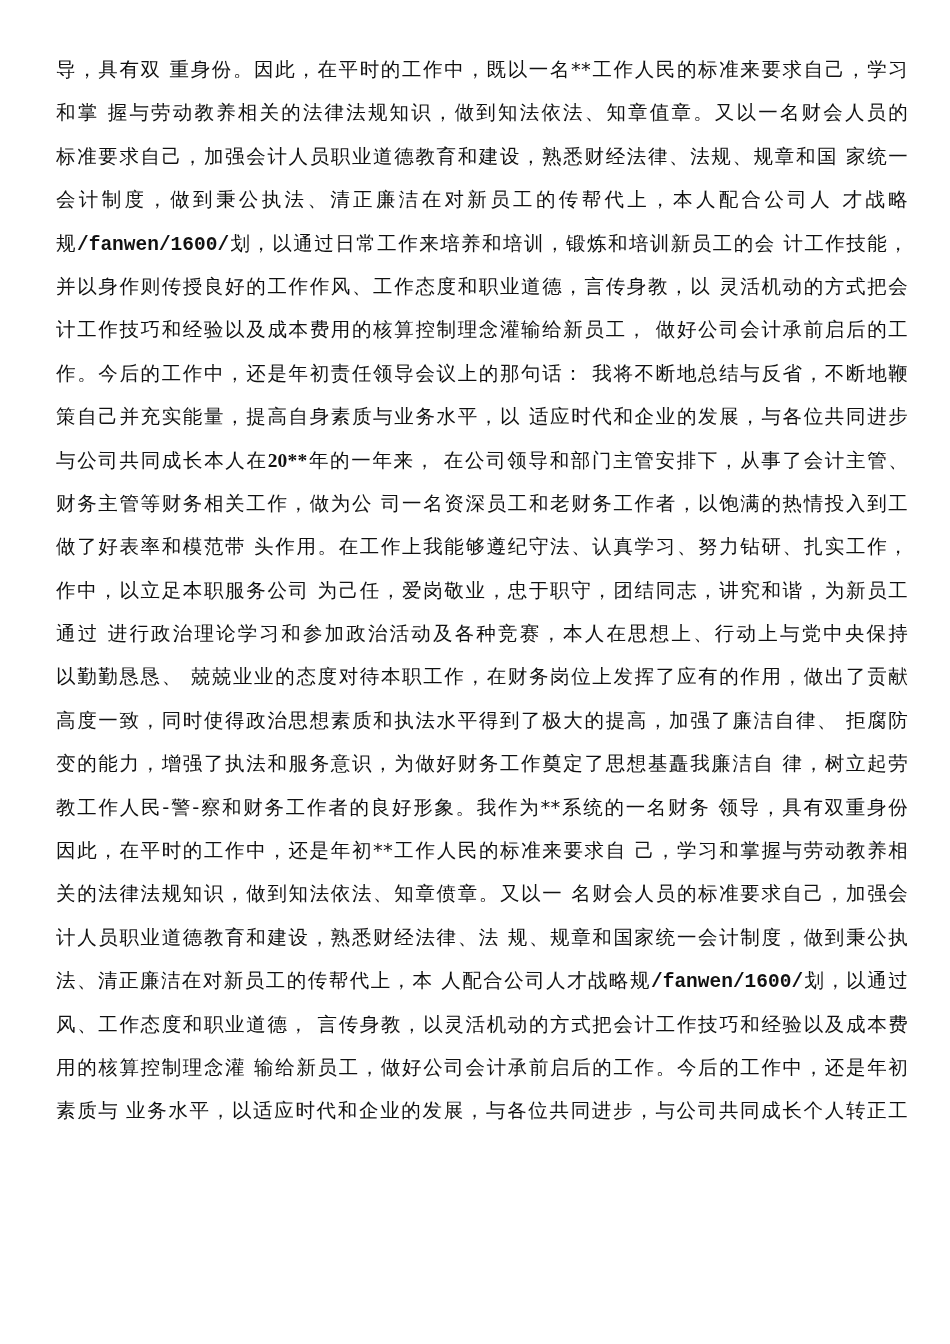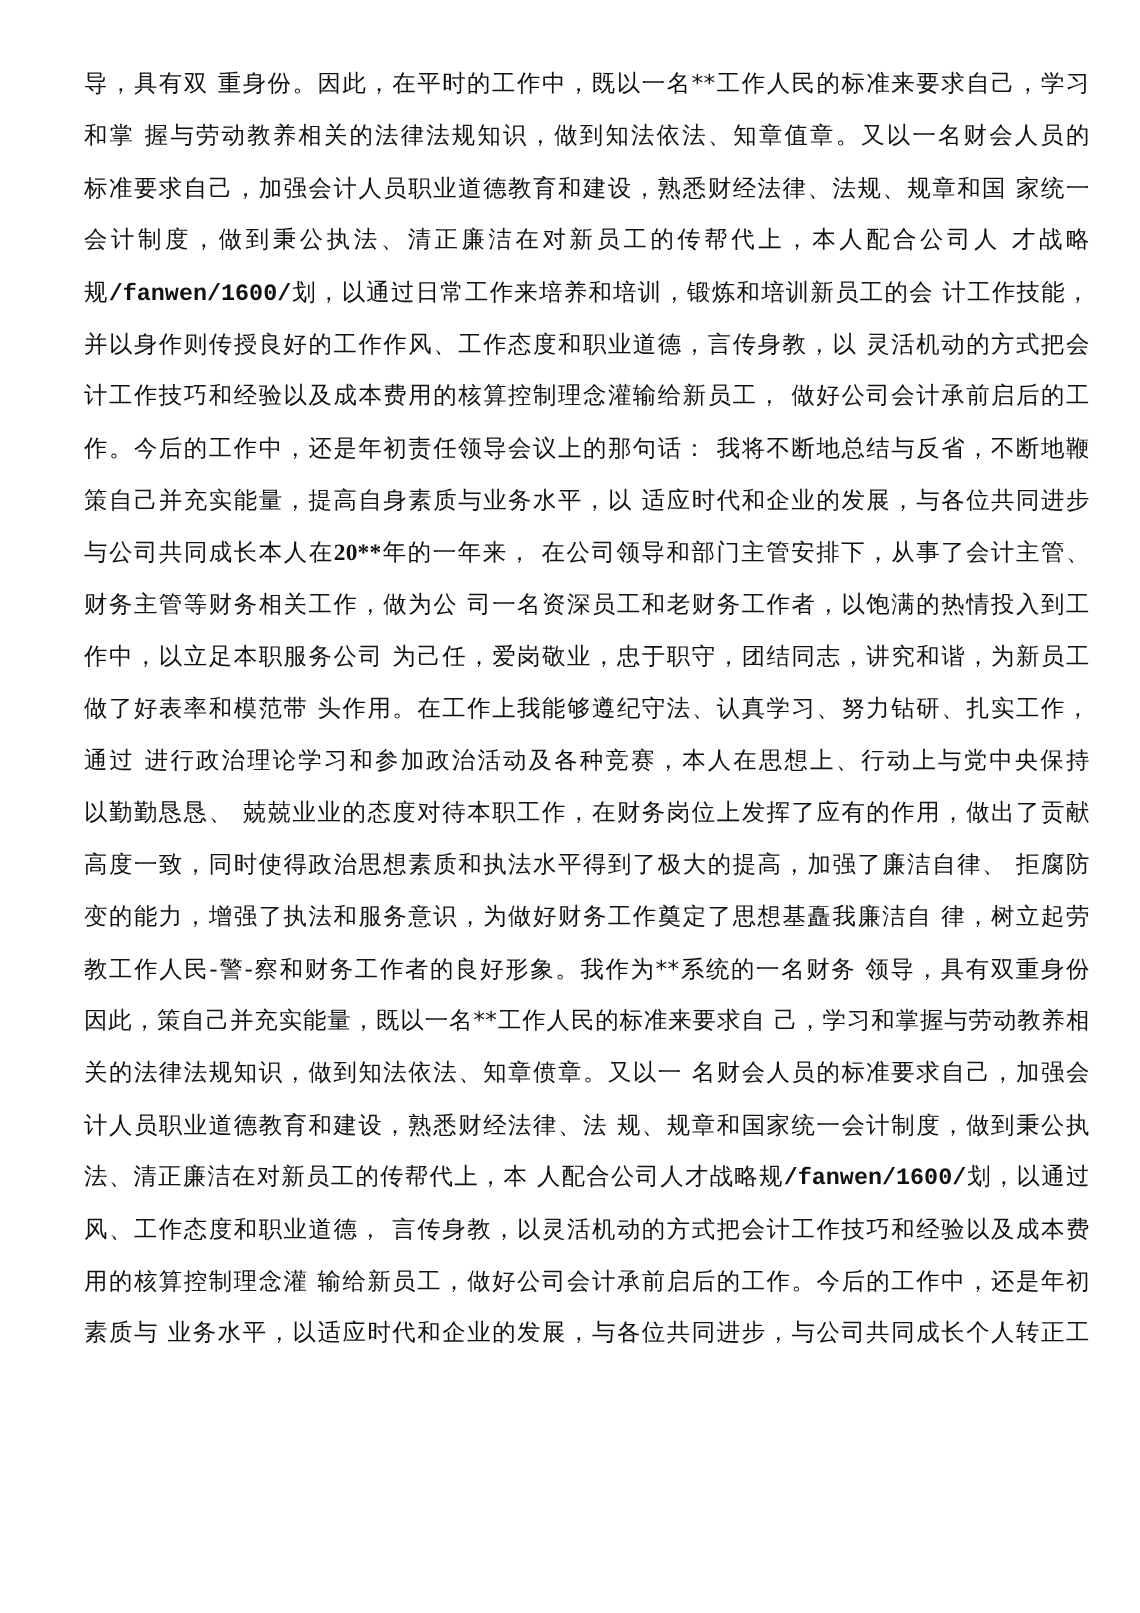--- a/index.html
+++ b/index.html
@@ -22,24 +22,24 @@
       width: 852px;
     }
     .line {
       height: 43.4px;
       line-height: 43.4px;
       font-size: 19.5px;
       white-space: nowrap;
       text-align-last: justify;
       text-align: justify;
       letter-spacing: 0.2px;
-      margin-left: 14px;
     }
     .line.last {
       text-align-last: justify;
+      font-family: Liberation Serif, serif;
     }
     .mono {
       font-family: Liberation Mono, monospace;
       font-weight: bold;
       letter-spacing: 0;
     }
     .bold {
       font-weight: bold;
       font-family: Liberation Serif, serif;
     }
@@ -56,28 +56,28 @@
     <span>规</span><span class="mono">/fanwen/1600/</span><span>划，以通过日常工作来培养和培训，锻炼和培训新员工的会 计工作技能，</span>
   </div>
   <div class="line">并以身作则传授良好的工作作风、工作态度和职业道德，言传身教，以 灵活机动的方式把会</div>
   <div class="line">计工作技巧和经验以及成本费用的核算控制理念灌输给新员工， 做好公司会计承前启后的工</div>
   <div class="line">作。今后的工作中，还是年初责任领导会议上的那句话： 我将不断地总结与反省，不断地鞭</div>
   <div class="line">策自己并充实能量，提高自身素质与业务水平，以 适应时代和企业的发展，与各位共同进步</div>
   <div class="line">
     <span>与公司共同成长本人在</span><span class="bold">20**</span><span>年的一年来， 在公司领导和部门主管安排下，从事了会计主管、</span>
   </div>
   <div class="line">财务主管等财务相关工作，做为公 司一名资深员工和老财务工作者，以饱满的热情投入到工</div>
+  <div class="line">做了好表率和模范带 头作用。在工作上我能够遵纪守法、认真学习、努力钻研、扎实工作，</div>
   <div class="line">作中，以立足本职服务公司 为己任，爱岗敬业，忠于职守，团结同志，讲究和谐，为新员工</div>
-  <div class="line">做了好表率和模范带 头作用。在工作上我能够遵纪守法、认真学习、努力钻研、扎实工作，</div>
   <div class="line">通过 进行政治理论学习和参加政治活动及各种竞赛，本人在思想上、行动上与党中央保持</div>
   <div class="line">以勤勤恳恳、 兢兢业业的态度对待本职工作，在财务岗位上发挥了应有的作用，做出了贡献</div>
   <div class="line">高度一致，同时使得政治思想素质和执法水平得到了极大的提高，加强了廉洁自律、 拒腐防</div>
   <div class="line">变的能力，增强了执法和服务意识，为做好财务工作奠定了思想基矗我廉洁自 律，树立起劳</div>
   <div class="line">教工作人民-警-察和财务工作者的良好形象。我作为**系统的一名财务 领导，具有双重身份</div>
-  <div class="line">因此，策自己并充实能量，既以一名**工作人民的标准来要求自 己，学习和掌握与劳动教养相</div>
+  <div class="line">因此，在平时的工作中，还是年初**工作人民的标准来要求自 己，学习和掌握与劳动教养相</div>
   <div class="line">关的法律法规知识，做到知法依法、知章偾章。又以一 名财会人员的标准要求自己，加强会</div>
   <div class="line">计人员职业道德教育和建设，熟悉财经法律、法 规、规章和国家统一会计制度，做到秉公执</div>
   <div class="line">
     <span>法、清正廉洁在对新员工的传帮代上，本 人配合公司人才战略规</span><span class="mono">/fanwen/1600/</span><span>划，以通过</span>
   </div>
   <div class="line">风、工作态度和职业道德， 言传身教，以灵活机动的方式把会计工作技巧和经验以及成本费</div>
   <div class="line">用的核算控制理念灌 输给新员工，做好公司会计承前启后的工作。今后的工作中，还是年初</div>
   <div class="line last">素质与 业务水平，以适应时代和企业的发展，与各位共同进步，与公司共同成长个人转正工</div>
 </div>
 

